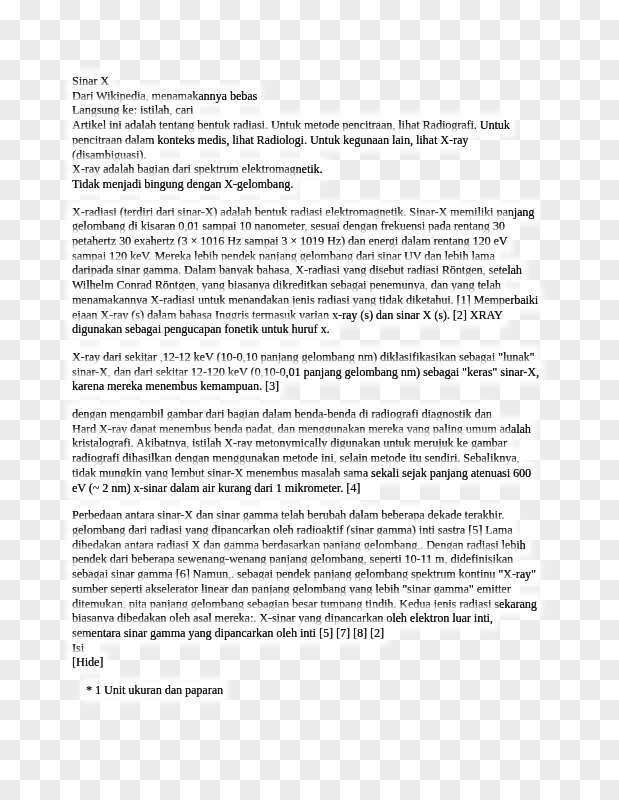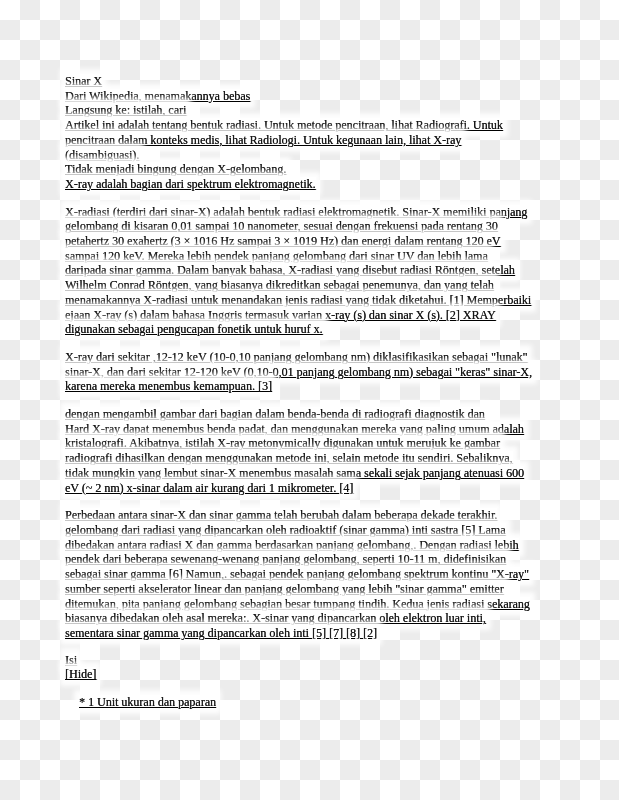--- a/index.html
+++ b/index.html
@@ -10,29 +10,28 @@
     overflow: hidden;
     position: relative;
     
     background-color: #ffffff;
     background-image: conic-gradient(#ececec 0 25%, #ffffff 0 50%, #ececec 0 75%, #ffffff 0);
     background-size: 40px 40px;
     font-family: "Liberation Serif", "DejaVu Serif", serif;
   }
   .doc {
     position: absolute;
-    left: 52px;
+    left: 59px;
     top: 73px;
     width: 500px;
     min-height: 650px;
     padding: 1px 12px 6px 13px;
-    text-decoration: underline;
   }
   .block + .block { margin-top: 13px; }
-  .block.attached { margin-top: 12px; }
+  .block.attached { margin-top: 0; }
   .line {
     width: fit-content;
     white-space: nowrap;
     font-size: 12px;
     line-height: 14.7px;
     color: #161616;
     text-shadow: 0.25px 0 0 #2a2a2a;
   }
   .line > span {
     background: rgba(255,255,255,0.96);
@@ -45,22 +44,22 @@
 
 <div class="doc">
 
   <div class="block">
     <div class="line"><span>Sinar X</span></div>
     <div class="line"><span>Dari Wikipedia, menamakannya bebas</span></div>
     <div class="line"><span>Langsung ke: istilah, cari</span></div>
     <div class="line"><span>Artikel ini adalah tentang bentuk radiasi. Untuk metode pencitraan, lihat Radiografi. Untuk</span></div>
     <div class="line"><span>pencitraan dalam konteks medis, lihat Radiologi. Untuk kegunaan lain, lihat X-ray</span></div>
     <div class="line"><span>(disambiguasi).</span></div>
+    <div class="line"><span>X-ray adalah bagian dari spektrum elektromagnetik.</span></div>
     <div class="line"><span>Tidak menjadi bingung dengan X-gelombang.</span></div>
-    <div class="line"><span>X-ray adalah bagian dari spektrum elektromagnetik.</span></div>
   </div>
 
   <div class="block">
     <div class="line"><span>X-radiasi (terdiri dari sinar-X) adalah bentuk radiasi elektromagnetik. Sinar-X memiliki panjang</span></div>
     <div class="line"><span>gelombang di kisaran 0,01 sampai 10 nanometer, sesuai dengan frekuensi pada rentang 30</span></div>
     <div class="line"><span>petahertz 30 exahertz (3 × 1016 Hz sampai 3 × 1019 Hz) dan energi dalam rentang 120 eV</span></div>
     <div class="line"><span>sampai 120 keV. Mereka lebih pendek panjang gelombang dari sinar UV dan lebih lama</span></div>
     <div class="line"><span>daripada sinar gamma. Dalam banyak bahasa, X-radiasi yang disebut radiasi Röntgen, setelah</span></div>
     <div class="line"><span>Wilhelm Conrad Röntgen, yang biasanya dikreditkan sebagai penemunya, dan yang telah</span></div>
     <div class="line"><span>menamakannya X-radiasi untuk menandakan jenis radiasi yang tidak diketahui. [1] Memperbaiki</span></div>

